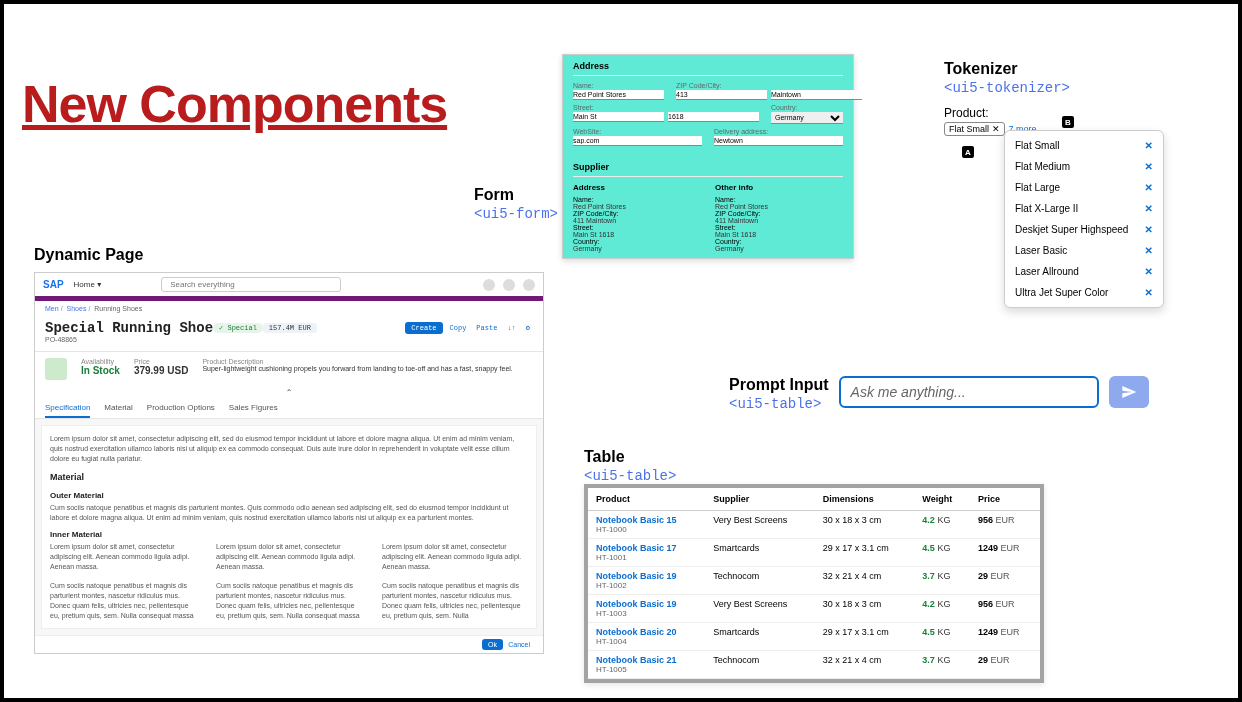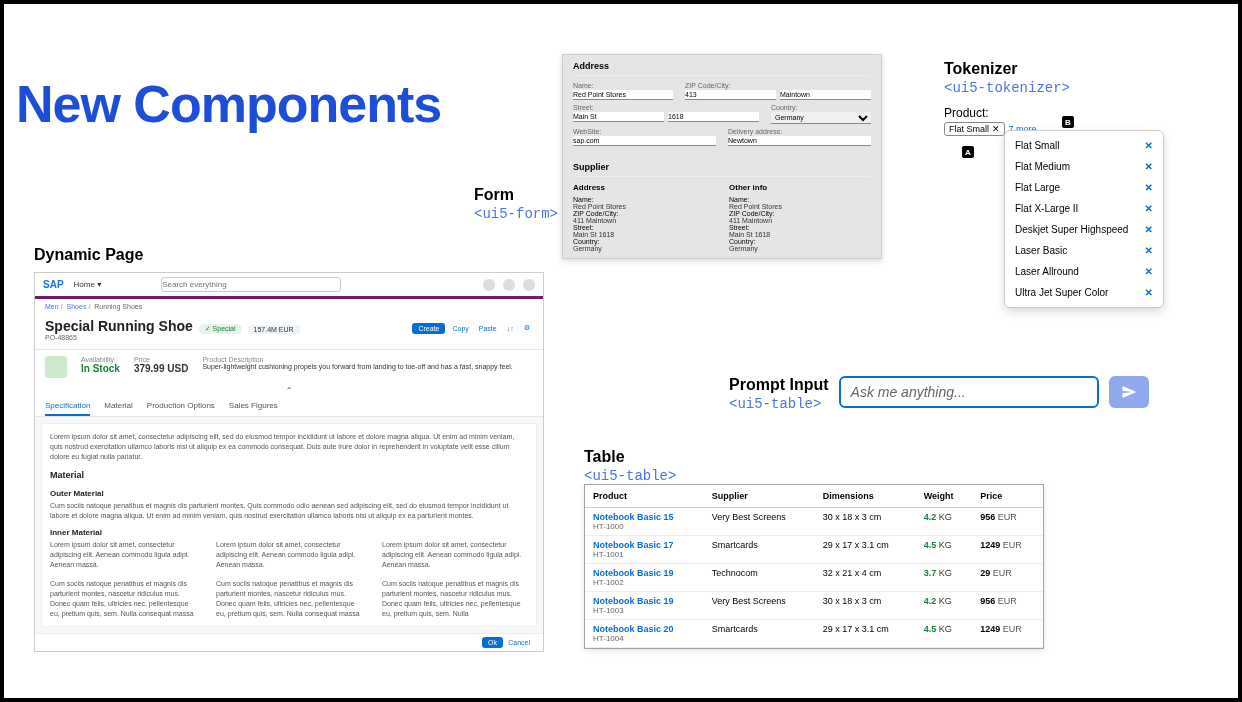--- a/index.html
+++ b/index.html
@@ -9,52 +9,53 @@
     background: #fff;
     border: 4px solid #000;
     width: 1242px;
     height: 702px;
     position: relative;
     overflow: hidden;
   }
   .title {
     position: absolute;
     top: 70px;
-    left: 12px;
+    left: 18px;
     font-size: 52px;
     font-weight: 800;
-    color: #1d4ed8;
+    color: #b91c1c;
     letter-spacing: -1px;
+    text-decoration: underline;
   }
   .section-label {
     font-weight: 800;
     font-size: 16px;
     color: #000;
   }
   .section-tag {
     font-family: "Courier New", monospace;
     color: #4b72ec;
     font-size: 14px;
     margin-top: 2px;
   }
 
   
   #dyn-wrap { position:absolute; top:242px; left:30px; width:510px; }
   .dyn-card { border:1px solid #ccc; background:#f7f7f7; font-size:8px; color:#333; margin-top:8px; }
-  .dyn-top { display:flex; align-items:center; padding:4px 8px; background:#fff; border-bottom:3px solid #701a75;}
+  .dyn-top { display:flex; align-items:center; padding:4px 8px; background:#fff; border-bottom:5px solid #701a75;}
   .sap-logo { font-weight:bold; color:#1873e8; font-size:10px; margin-right:10px;}
   .dyn-search { flex:0 0 180px; margin-left:60px; }
-  .dyn-search input { width:100%; font-size:8px; padding:2px 0; border:1px solid #ccc; border-radius:3px;}
+  .dyn-search input { width:100%; font-size:8px; padding:2px 8px; border:1px solid #ccc; border-radius:3px;}
   .dyn-icons { margin-left:auto; display:flex; gap:8px; align-items:center;}
   .dyn-icons span { width:12px; height:12px; border-radius:50%; background:#ddd; display:inline-block;}
   .avatar { background:#b77; }
   .crumbs { padding:4px 10px; font-size:7px; color:#4b72ec; background:#fff;}
   .crumbs .sep { color:#888; margin:0 2px;}
   .dyn-head { background:#fff; padding:4px 10px 8px; border-bottom:1px solid #e5e5e5;}
-  .dyn-head-row1 { display:flex; align-items:flex-end; gap:6px;}
+  .dyn-head-row1 { display:flex; align-items:center; font-family:Liberation Mono, monospace;}
   .dyn-title { font-size:14px; font-weight:bold; color:#222;}
   .badge { background:#e6f4ea; color:#188038; border-radius:8px; padding:1px 6px; font-size:7px;}
   .price-badge { background:#eef3f8; padding:1px 6px; font-size:7px; border-radius:3px;}
   .dyn-sub { font-size:7px; color:#666;}
   .dyn-actions { margin-left:auto; display:flex; gap:4px; align-items:center;}
   .btn-primary { background:#0a6ed1; color:#fff; border-radius:3px; padding:2px 6px; font-size:7px;}
   .btn-ghost { color:#0a6ed1; font-size:7px; padding:2px 3px;}
   .dyn-meta { display:flex; gap:14px; padding:6px 10px; background:#fff; align-items:flex-start;}
   .thumb { width:22px; height:22px; background:#cdeacd; border-radius:3px;}
   .meta-col .lbl { font-size:7px; color:#888;}
@@ -65,21 +66,21 @@
   .dyn-tabs .active { color:#0a6ed1; border-bottom:2px solid #0a6ed1;}
   .dyn-body { background:#fff; margin:6px; padding:8px; border:1px solid #eee; font-size:7px; color:#555; line-height:1.4;}
   .dyn-body h4 { font-size:9px; margin:8px 0 4px; color:#222;}
   .dyn-body h5 { font-size:8px; margin:6px 0 2px; color:#222;}
   .col3 { display:flex; gap:20px;}
   .col3 > div { flex:1;}
   .dyn-foot { background:#fff; padding:4px 10px; text-align:right; border-top:1px solid #eee;}
 
   
   #form-wrap { position:absolute; top:182px; left:470px; }
-  .form-card { position:absolute; top:50px; left:558px; width:320px; border:1px solid #ccc; background:#e5e5e5; font-size:7px; box-shadow:0 2px 6px rgba(0,0,0,0.15);}
+  .form-card { position:absolute; top:50px; left:558px; width:292px; border:1px solid #ccc; background:#5eead4; font-size:7px; box-shadow:0 2px 6px rgba(0,0,0,0.15);}
   .form-sec { padding:6px 10px;}
   .form-sec h3 { font-size:9px; font-weight:bold; margin:0 0 6px; padding-bottom:4px; border-bottom:1px solid #eee;}
   .form-sec h4 { font-size:8px; font-weight:bold; margin:0 0 4px;}
   .frow { display:flex; gap:12px; margin-bottom:4px;}
   .fcol { flex:1;}
   .fcol label { display:block; color:#666; font-size:7px; margin-bottom:1px;}
   .finput { display:flex; gap:4px;}
   .finput input, .finput select { flex:1; font-size:7px; border:none; border-bottom:1px solid #888; padding:1px 0;}
   .fval { color:#333;}
   .flink { color:#0a6ed1;}
@@ -87,21 +88,21 @@
   .triple > div { flex:1;}
 
   
   #prompt-wrap { position:absolute; top:372px; left:725px; display:flex; align-items:flex-start; gap:10px;}
   .prompt-box { border:2px solid #0a6ed1; border-radius:6px; width:260px; height:32px; display:flex; align-items:center; padding:0 10px; font-style:italic; color:#666; font-size:14px;}
   .send-btn { width:40px; height:32px; background:#8fa9ef; border-radius:6px; display:flex; align-items:center; justify-content:center;}
   .send-btn svg { width:16px; height:16px; fill:#fff;}
 
   
   #table-wrap { position:absolute; top:444px; left:580px; }
-  .tbl { position:absolute; top:480px; left:580px; width:460px; border:1px solid #a3a3a3; background:#fff; font-size:9px; box-shadow:0 2px 6px rgba(0,0,0,0.1);}
+  .tbl { position:absolute; top:480px; left:580px; width:460px; border:4px solid #a3a3a3; background:#fff; font-size:9px; box-shadow:0 2px 6px rgba(0,0,0,0.1);}
   .tbl table { width:100%; border-collapse:collapse;}
   .tbl th { text-align:left; font-weight:bold; padding:6px 8px; border-bottom:1px solid #ccc; font-size:9px;}
   .tbl td { padding:4px 8px; border-bottom:1px solid #eee; vertical-align:top;}
   .pname { color:#0a6ed1; font-weight:bold;}
   .pcode { color:#666; font-size:8px;}
   .wt { color:#188038; font-weight:bold;}
   .wt .unit { color:#333; font-weight:normal;}
   .pr { font-weight:bold;text-align:center;}
   .pr .cur { font-weight:normal; color:#555;}
 
@@ -344,20 +345,30 @@
         <tr>
           <td>
             <div class="pname">Notebook Basic 20</div>
             <div class="pcode">HT-1004</div>
           </td>
   <td>Smartcards</td>
   <td>29 x 17 x 3.1 cm</td>
   <td><span class="wt">4.5 <span class="unit">KG</span></span></td>
   <td><span class="pr">1249 <span class="cur">EUR</span></span></td>
         </tr>
+        <tr>
+          <td>
+            <div class="pname">Notebook Basic 21</div>
+            <div class="pcode">HT-1005</div>
+          </td>
+  <td>Technocom</td>
+  <td>32 x 21 x 4 cm</td>
+  <td><span class="wt">3.7 <span class="unit">KG</span></span></td>
+  <td><span class="pr">29 <span class="cur">EUR</span></span></td>
+        </tr>
       </tbody>
   </table>
 </div>
 
 <div id="tok-wrap">
   <div class="section-label">Tokenizer</div>
   <div class="section-tag">&lt;ui5-tokenizer&gt;</div>
   <div class="tok-label">Product:</div>
   <div class="tok-row">
     <span class="token">

